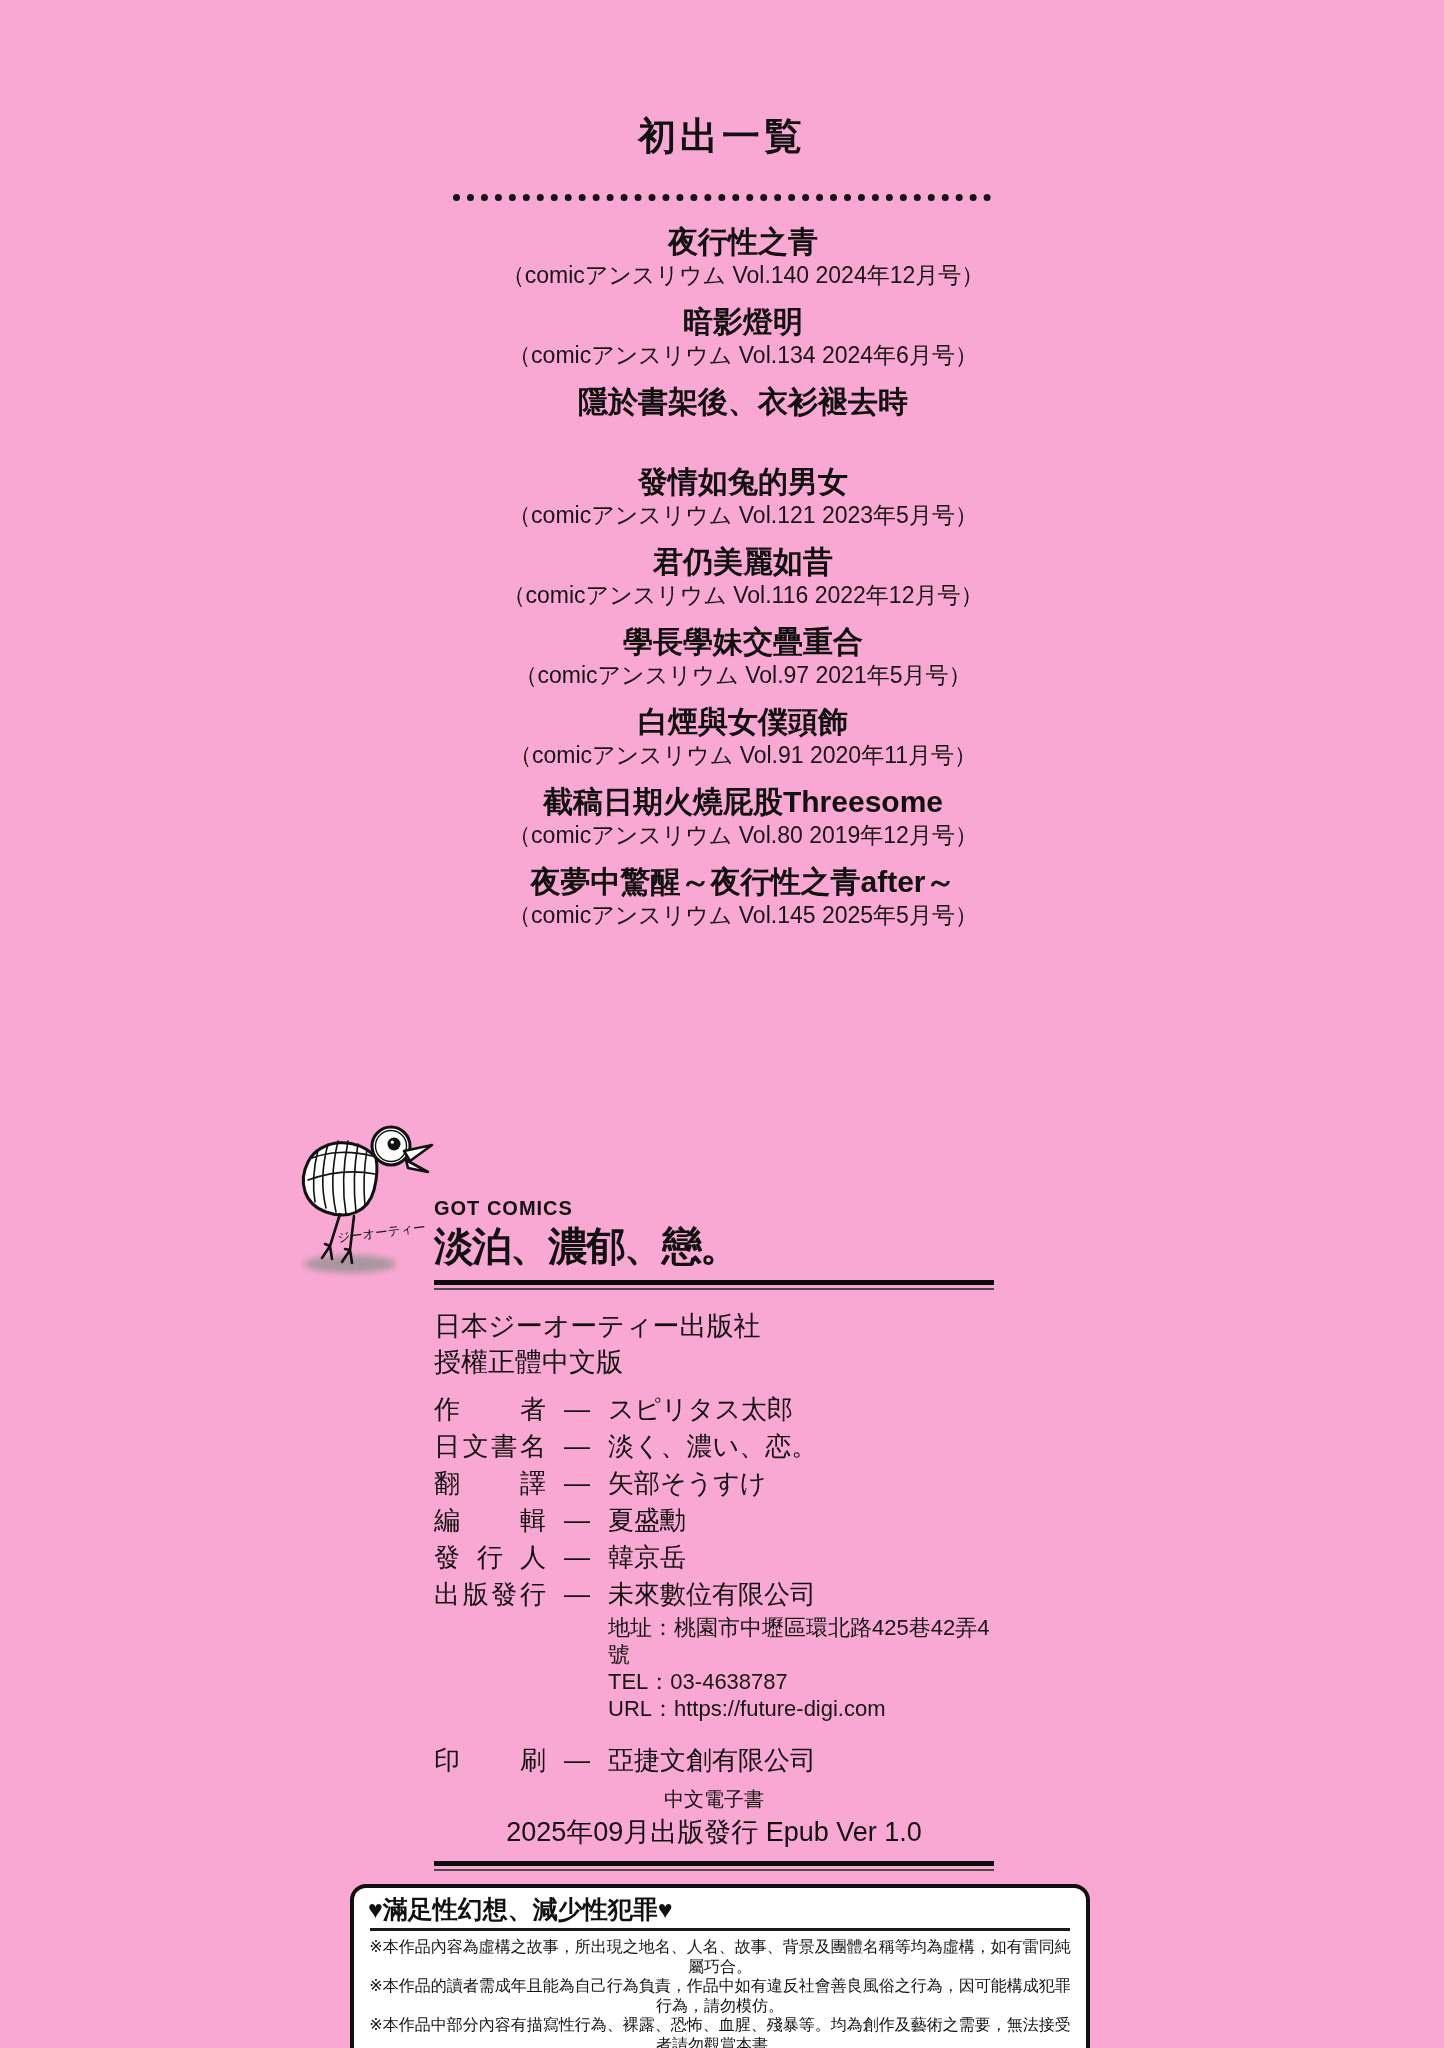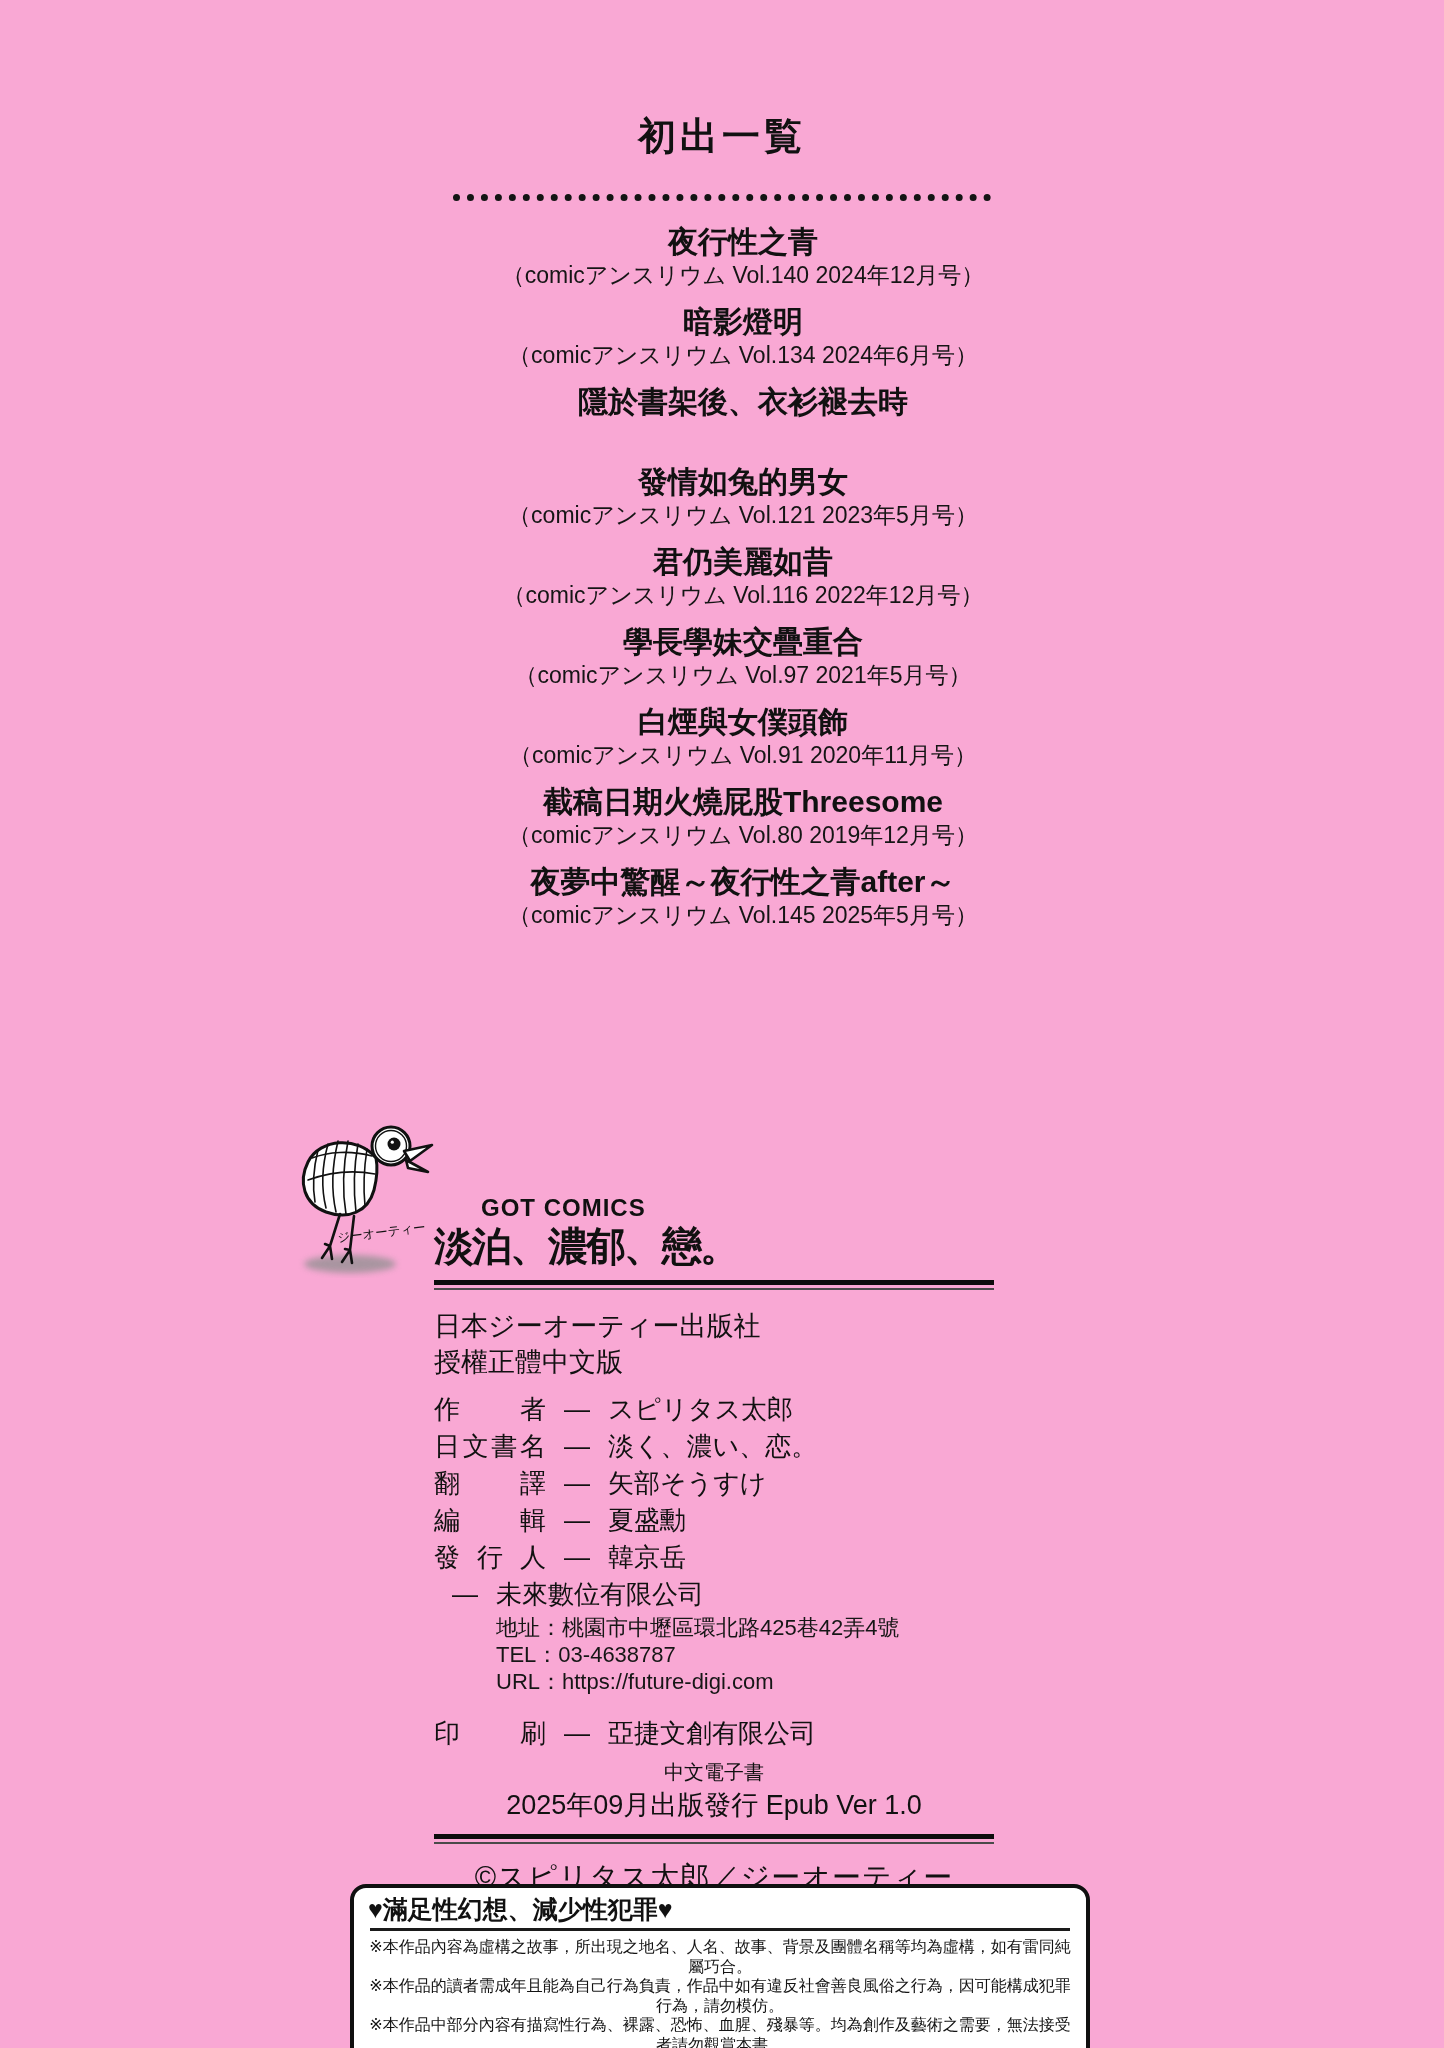--- a/index.html
+++ b/index.html
@@ -20,21 +20,21 @@
   .pub-entries { margin-top:22px;padding-left:42px; }
   .pub-entry { height:80px; }
   .pub-entry-title { font-size:30px; font-weight:bold; line-height:38px; }
   .pub-entry-source { font-size:23px; line-height:29px; color:#151515; }
 
   
   .logo { position:absolute; left:288px; top:1118px; width:150px; height:160px; }
 
   
   .colophon { position:absolute; left:434px; top:1196px; width:560px; }
-  .imprint { font-size:24px; font-weight:bold; letter-spacing:1px; line-height:24px;margin-left:47px; }
+  .imprint { font-size:20px; font-weight:bold; letter-spacing:1px; line-height:24px; }
   .book-title { font-size:40px; font-weight:bold; line-height:48px; margin-top:2px; letter-spacing:-2px; }
   .double-rule { margin-top:10px; height:10px; box-sizing:border-box;
     border-top:5px solid #0d0d0d; border-bottom:2px solid #4a4a4a; }
   .publisher-lines { margin-top:18px; font-size:27px; line-height:36px; }
   .credits { margin-top:14px; }
   .credit-row { display:flex; font-size:26px; line-height:30px; margin-bottom:7px;justify-content:flex-end; }
   .credit-label { width:112px; flex:0 0 112px; text-align:justify; text-align-last:justify; }
   .credit-dash { width:62px; flex:0 0 62px; text-align:center; }
   .credit-value-wrap { flex:1; }
   .credit-details { font-size:22px; line-height:27px; margin-top:5px; margin-bottom:16px; color:#161616; }
@@ -205,20 +205,21 @@
         <div class="credit-row">
           <span class="credit-label">發行人</span>
           <span class="credit-dash">—</span>
           <span class="credit-value-wrap">
             <span>韓京岳</span>
             
           </span>
         </div>
 
         <div class="credit-row">
+          <span class="credit-label">出版發行</span>
           <span class="credit-dash">—</span>
           <span class="credit-value-wrap">
             <span>未來數位有限公司</span>
             <div class="credit-details">
               <div>地址：桃園市中壢區環北路425巷42弄4號</div>
               <div>TEL：03-4638787</div>
               <div>URL：https://future-digi.com</div>
             </div>
           </span>
         </div>

